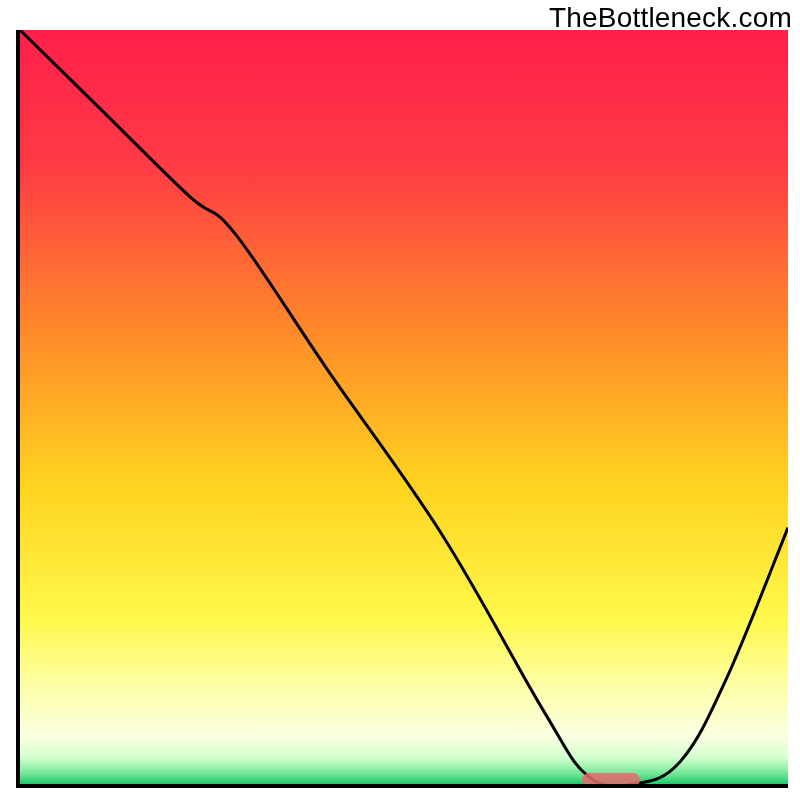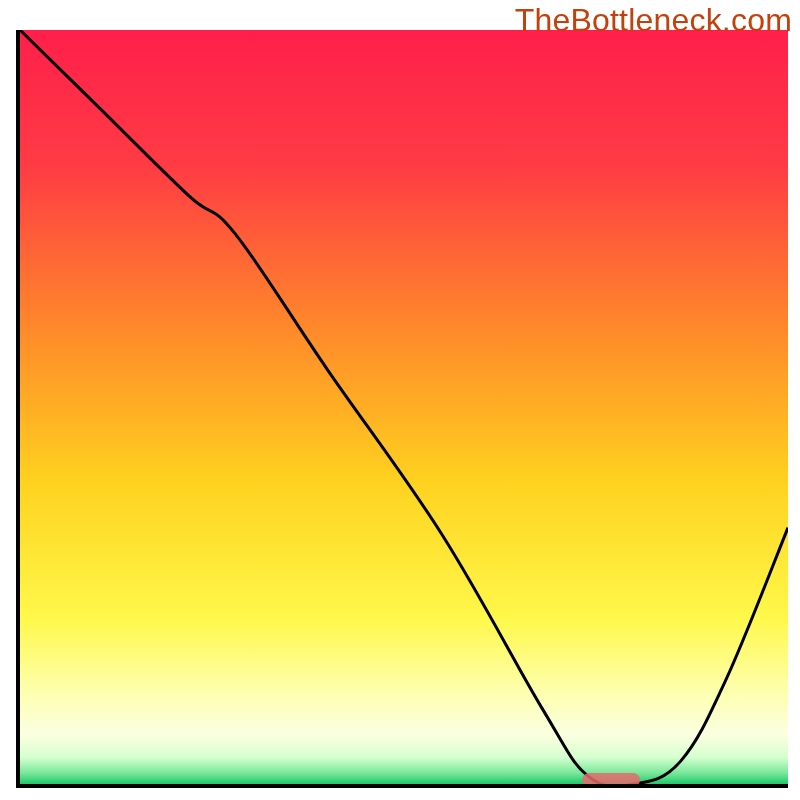--- a/index.html
+++ b/index.html
@@ -12,23 +12,23 @@
   }
   .chart-container {
     position: relative;
     width: 800px;
     height: 800px;
   }
   .watermark {
     position: absolute;
     top: 2px;
     right: 8px;
-    font-size: 32px;
+    font-size: 28px;
     font-weight: 500;
-    color: #c2410c;
+    color: #000000;
     letter-spacing: 0.2px;
     z-index: 10;
   }
   .plot-area {
     position: absolute;
     left: 16px;
     top: 30px;
     width: 768px;
     height: 754px;
     border-left: 4px solid #000;

